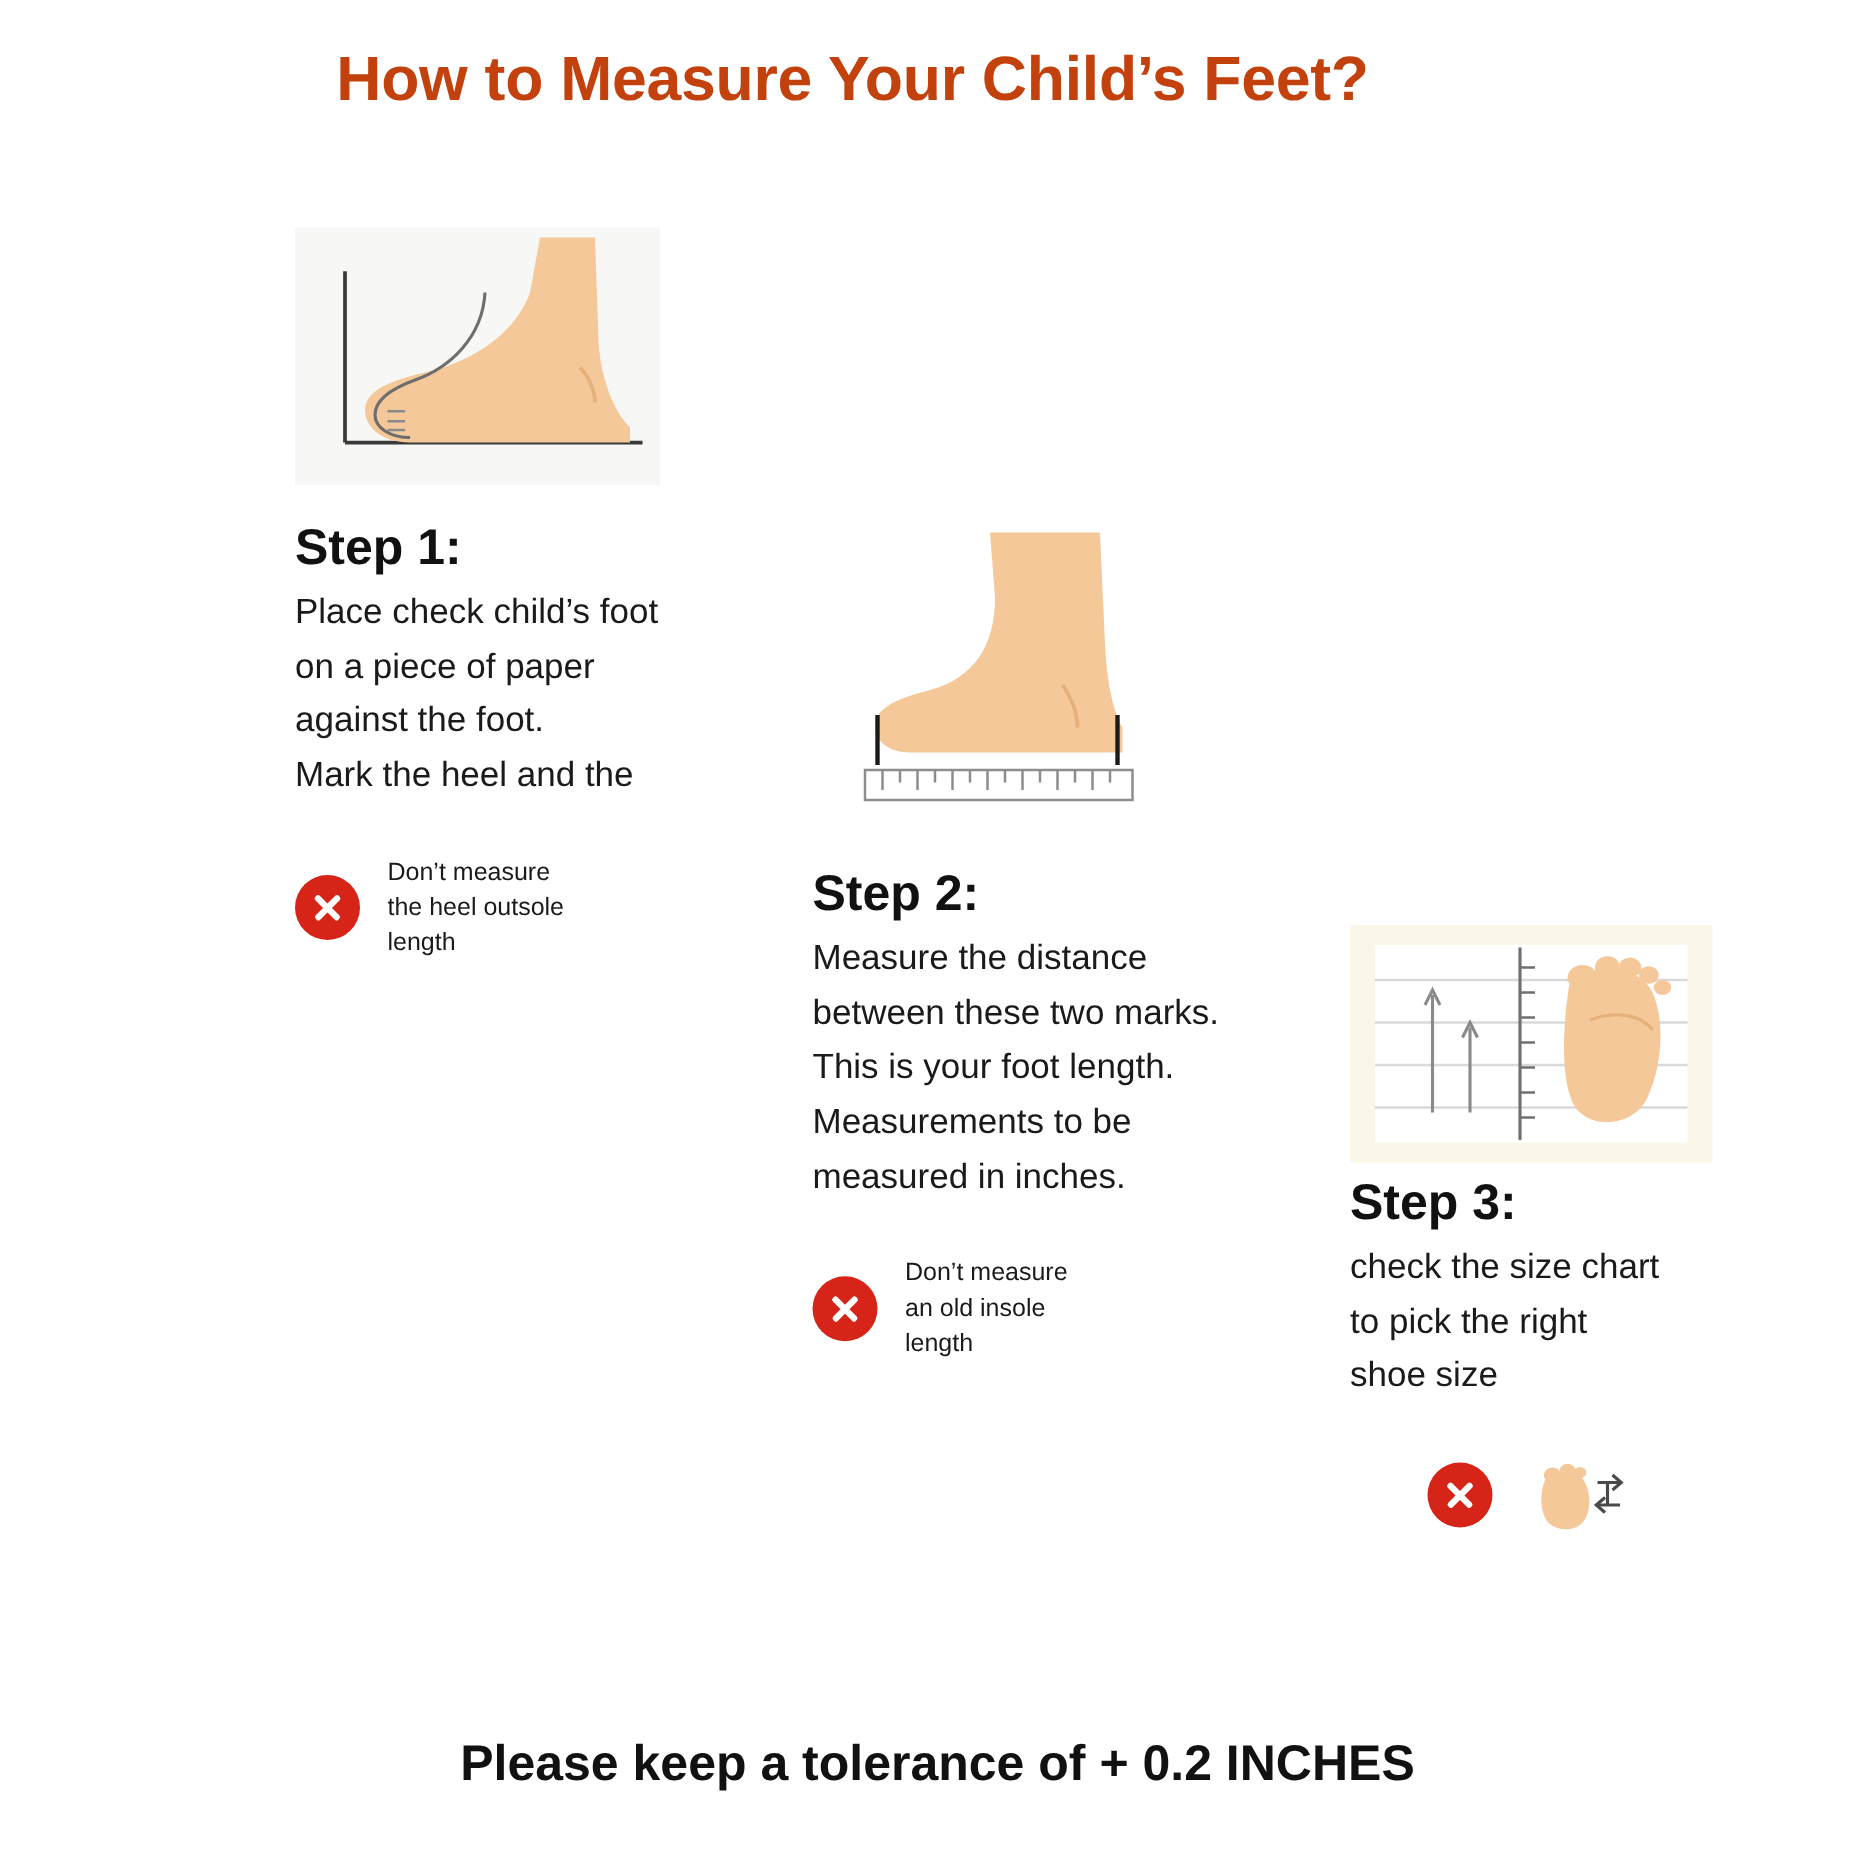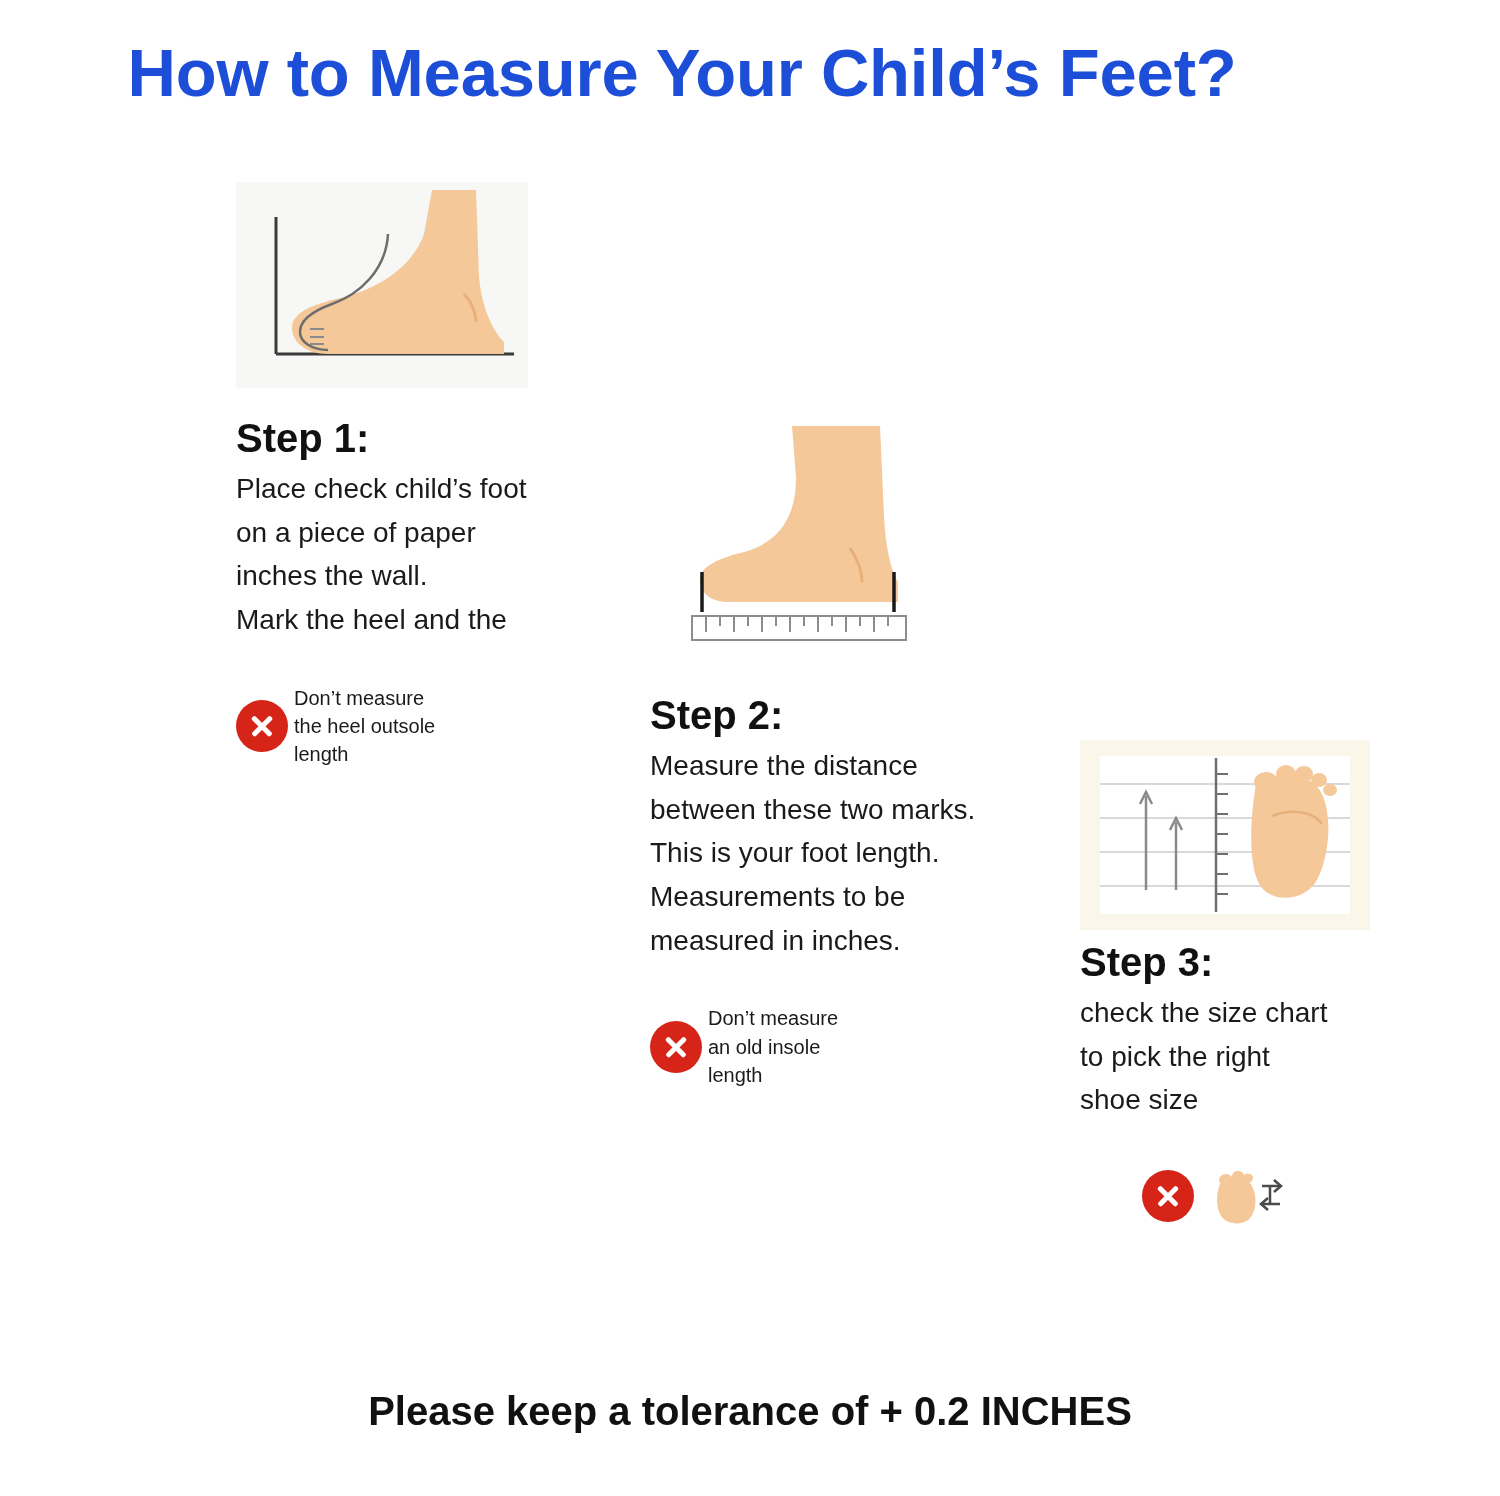--- a/index.html
+++ b/index.html
@@ -16,44 +16,44 @@
     overflow: hidden;
   }
 
   
   .page-title {
     position: absolute;
     top: 34px;
     left: 0;
     width: 1364px;
     text-align: center;
-    font-size: 67px;
+    font-size: 50px;
     font-weight: bold;
-    color: #1d4ed8;
+    color: #c2410c;
     letter-spacing: -0.2px;
   }
 
   
   .step-head {
     font-size: 40px;
     font-weight: bold;
     color: #111;
     margin-bottom: 6px;
   }
   .step-body {
     font-size: 28px;
     line-height: 1.56;
     color: #1a1a1a;
   }
 
   
   .warn {
     display: flex;
     align-items: center;
-    gap: 6px;
+    gap: 22px;
   }
   .warn-circle {
     width: 52px;
     height: 52px;
     border-radius: 50%;
     background: #d62518;
     position: relative;
     flex: 0 0 auto;
   }
   .warn-circle::before,
@@ -168,21 +168,21 @@
 
       <path d="M74 147 L88 147 M74 155 L88 155 M74 162 L88 162" stroke="#8a8a8a" stroke-width="2"></path>
     </svg>
   </div>
 
   <div class="text-box">
     <div class="step-head">Step 1:</div>
     <div class="step-body">
       <div>Place check child’s foot</div>
       <div>on a piece of paper</div>
-      <div>inches the wall.</div>
+      <div>against the foot.</div>
       <div>Mark the heel and the</div>
     </div>
   </div>
 
   <div class="warn">
     <div class="warn-circle"></div>
     <div class="warn-text">
       <div>Don’t measure</div>
       <div>the heel outsole</div>
       <div>length</div>

